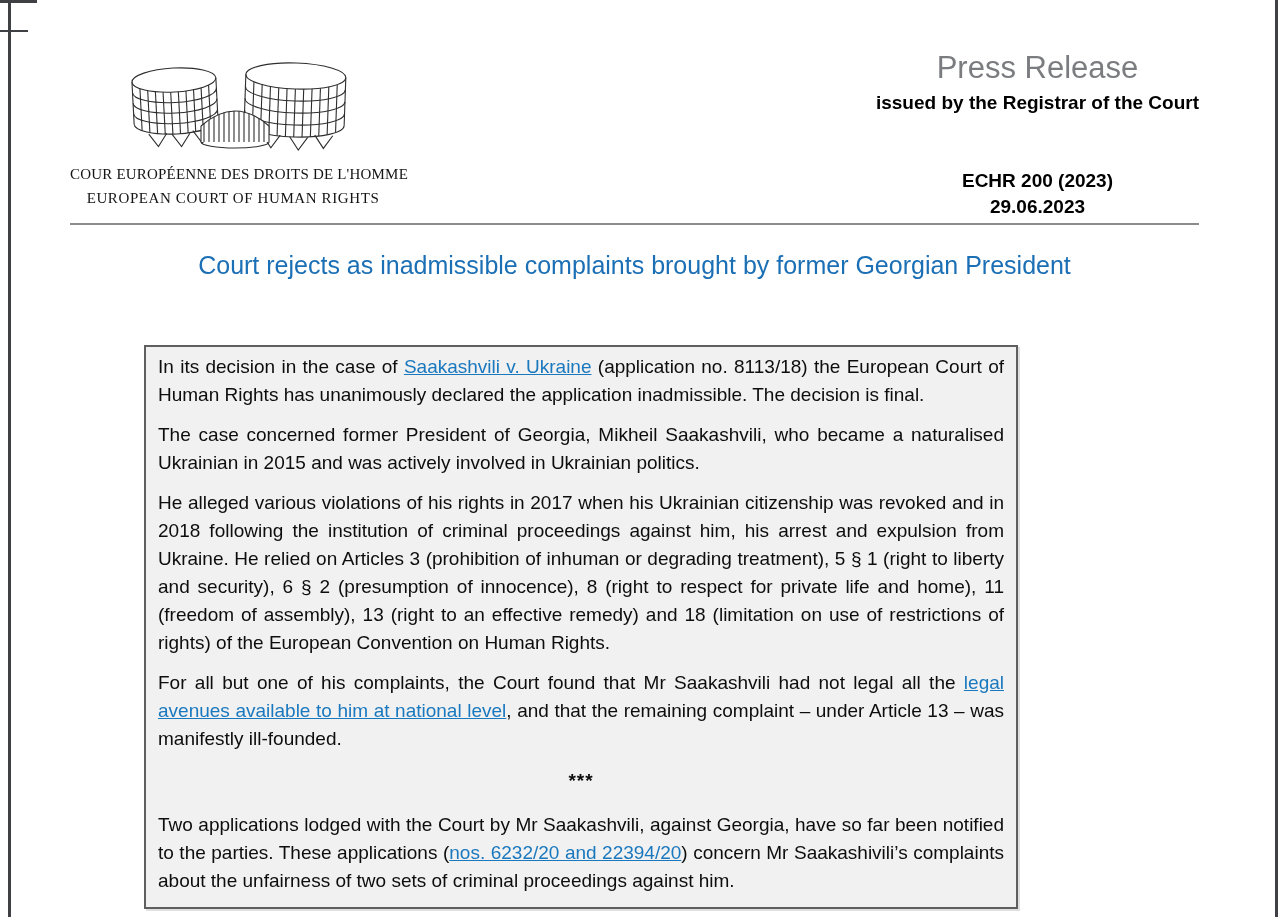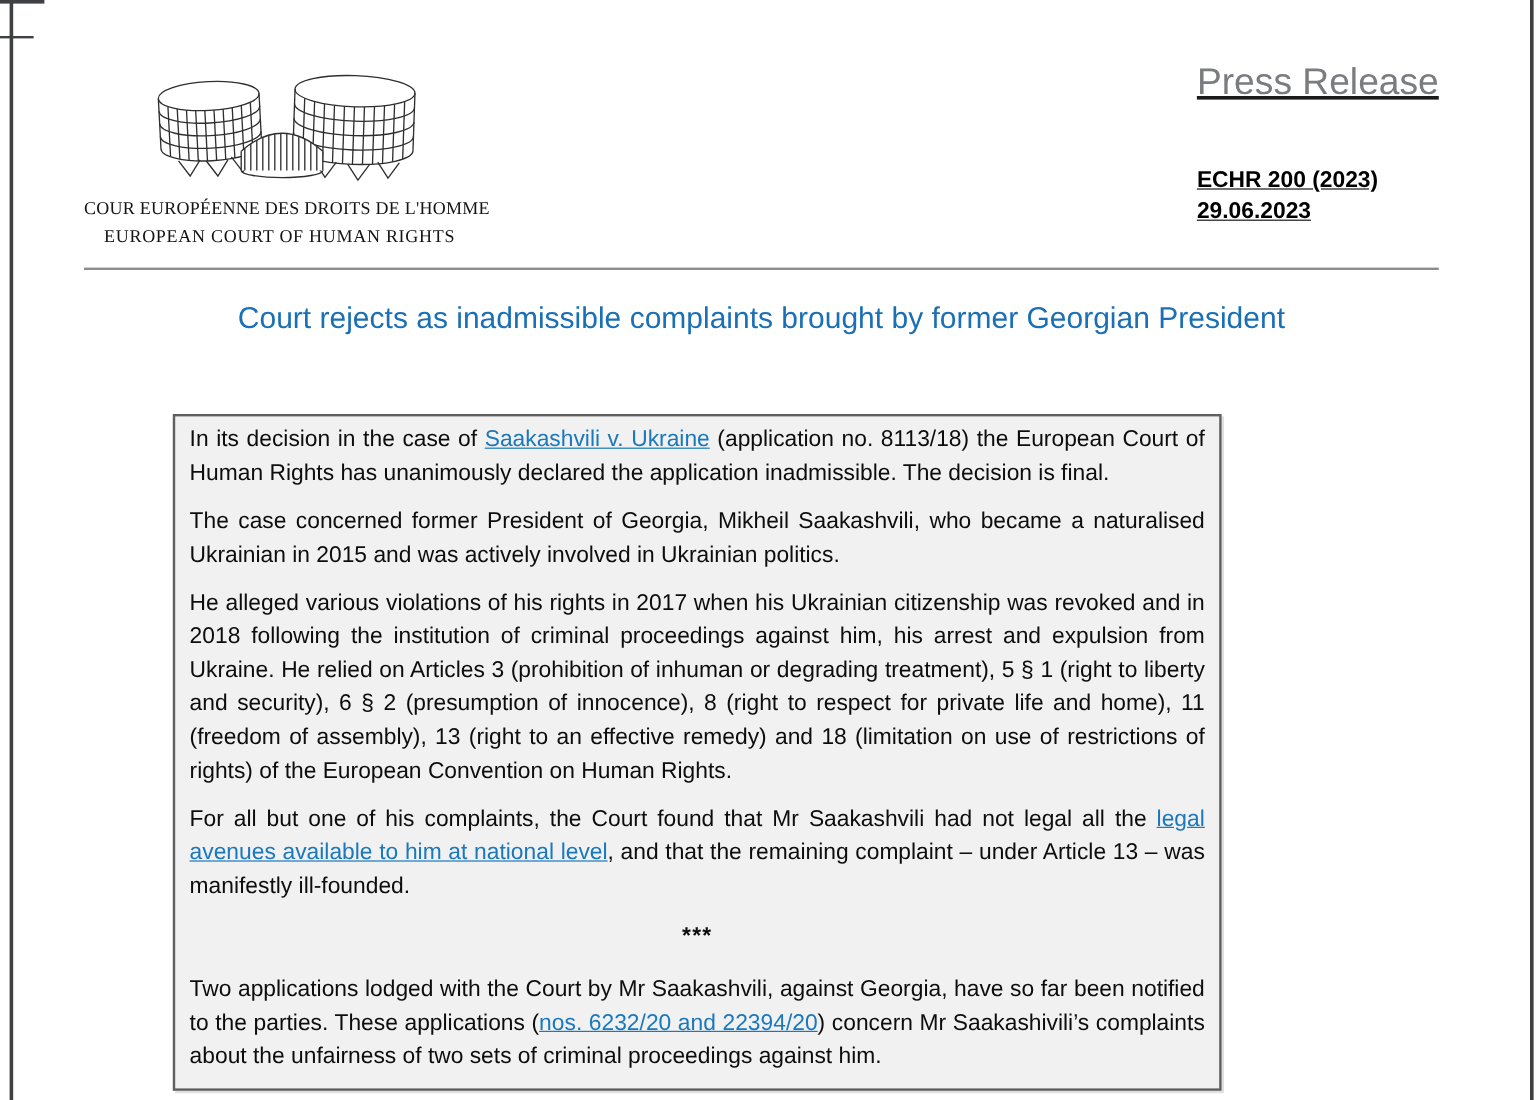--- a/index.html
+++ b/index.html
@@ -22,21 +22,21 @@
   .tick-top{position:absolute;left:0;top:0;width:37px;height:3px;background:var(--edge);}
   .tick-top2{position:absolute;left:0;top:30px;width:28px;height:2px;background:var(--edge);}
 
   
   .logo-block{position:absolute;left:70px;top:56px;width:326px;text-align:center;}
   .logo-block svg{display:block;margin:0 auto;}
   .org-line{font-family:"Liberation Serif",serif;font-size:15px;line-height:22px;white-space:nowrap;color:#141414;}
   .org-en{letter-spacing:0.6px;margin-top:2px;}
   .org-fr{letter-spacing:0.2px;margin-top:3px;}
 
-  .header-right{position:absolute;right:81px;top:50px;text-align:left;text-decoration:underline;}
+  .header-right{position:absolute;right:81px;top:50px;text-align:center;}
   .press-release{font-size:31px;line-height:36px;color:var(--press-gray);font-weight:normal;}
   .issued-by{font-size:19px;line-height:26px;font-weight:bold;color:#000;margin-top:4px;}
   .doc-ref{font-size:19px;line-height:26px;font-weight:bold;color:#000;margin-top:52px;}
   .doc-date{font-size:19px;line-height:26px;font-weight:bold;color:#000;}
 
   .header-rule{position:absolute;left:70px;top:223px;width:1129px;height:2px;background:#8c8c8c;}
 
   
   .headline{
     position:absolute;left:70px;top:248px;width:1129px;text-align:center;
@@ -136,20 +136,21 @@
             <line x1="154" y1="70" x2="154" y2="86"></line>
           </g>
         </svg>
     </span>
     <div class="org-line org-fr">COUR EUROPÉENNE DES DROITS DE L'HOMME</div>
     <div class="org-line org-en">EUROPEAN COURT OF HUMAN RIGHTS</div>
   </div>
 
   <div class="header-right">
     <div class="press-release">Press Release</div>
+    <div class="issued-by">issued by the Registrar of the Court</div>
     <div class="doc-ref">ECHR 200 (2023)</div>
     <div class="doc-date">29.06.2023</div>
   </div>
 
   <div class="header-rule"></div>
 
   <div class="headline">
     <div>Court rejects as inadmissible complaints brought by former Georgian President</div>
   </div>
 

